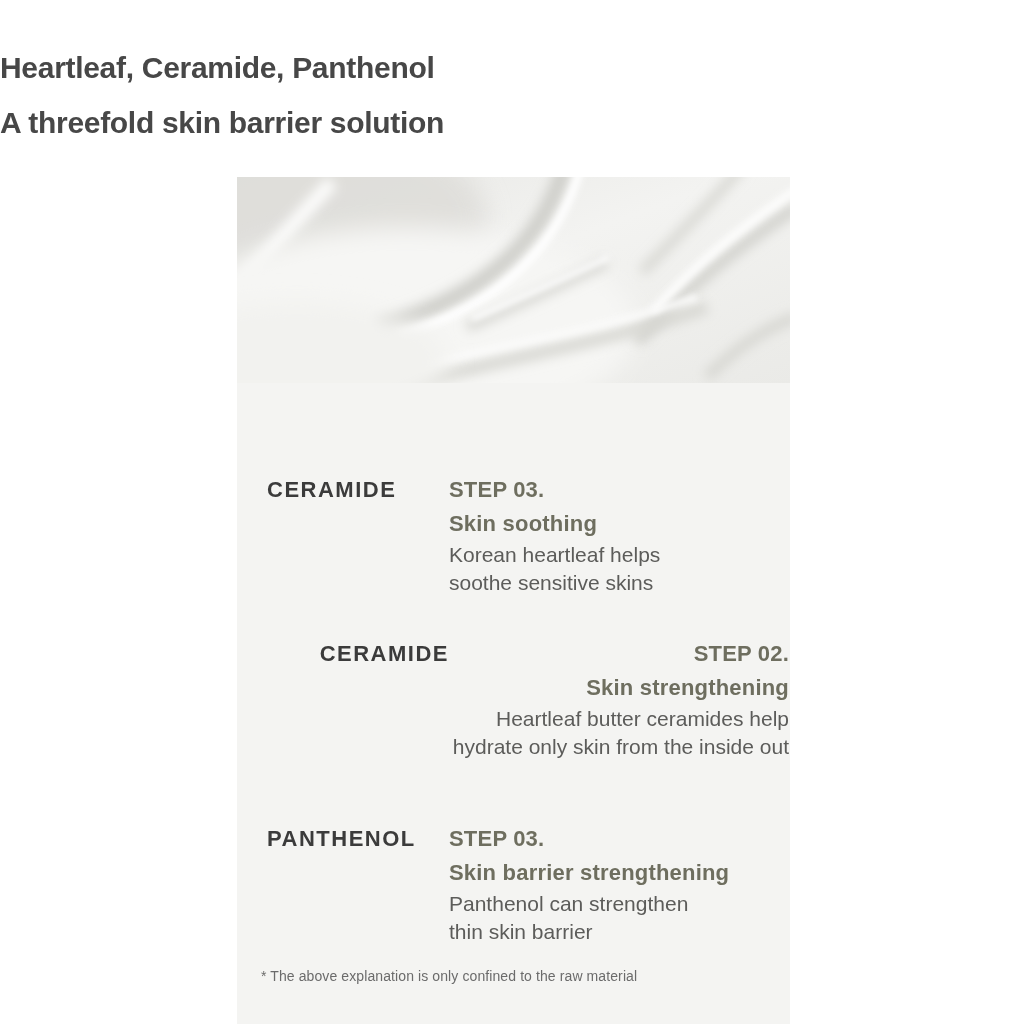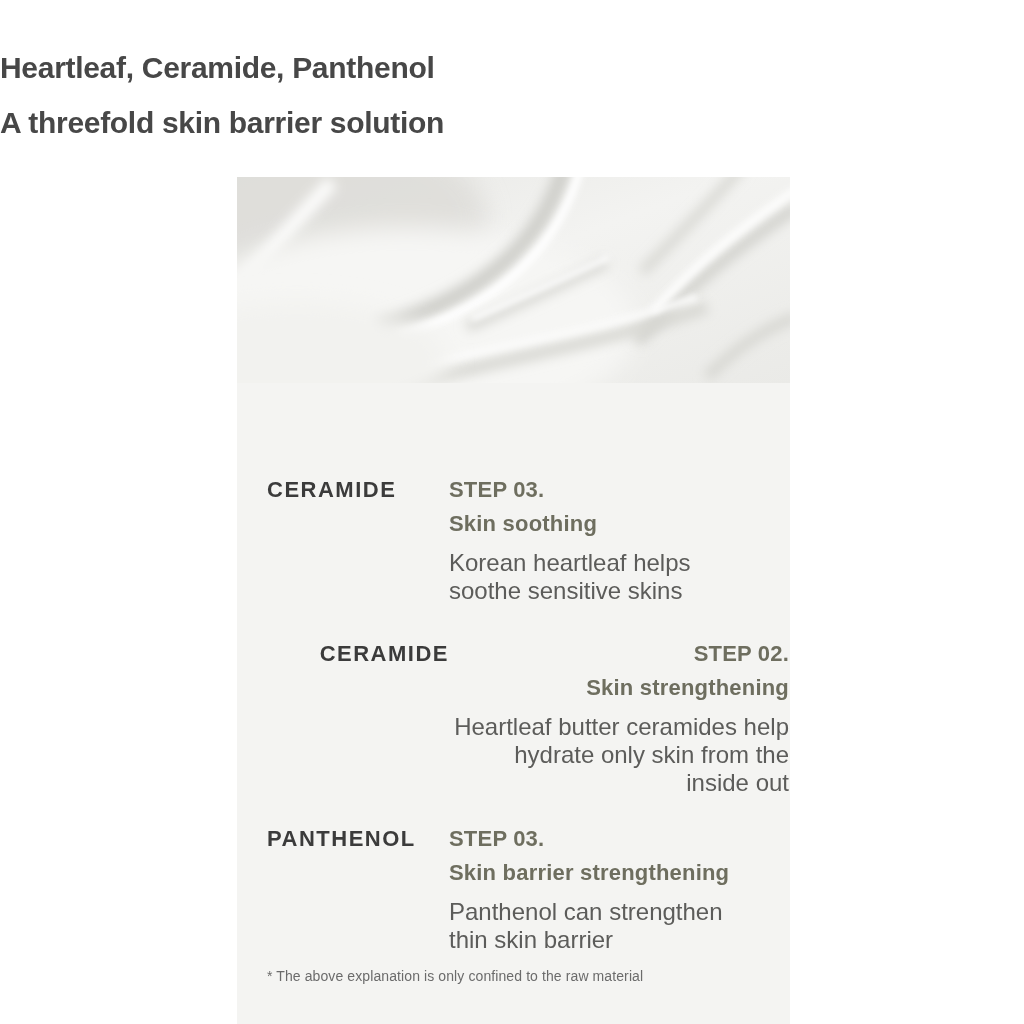--- a/index.html
+++ b/index.html
@@ -69,28 +69,28 @@
   }
   .step-content { width: 340px; }
   .step-label, .step-title {
     font-size: 22px;
     font-weight: 600;
     color: var(--accent, #6e6e5f);
     line-height: 34px;
     letter-spacing: 0.2px;
   }
   .step-desc {
-    margin-top: 8px;
-    font-size: 24px;
+    margin-top: 0;
+    font-size: 21px;
     color: var(--desc-color, #5c5c5a);
     line-height: 28px;
   }
   .footnote {
     position: absolute;
-    left: 30px;
+    left: 24px;
     top: 585px;
     font-size: 14px;
     color: var(--footnote-color, #6b6b6b);
     letter-spacing: 0.1px;
   }
 </style>
 </head>
 <body>
 
 <div class="canvas">

